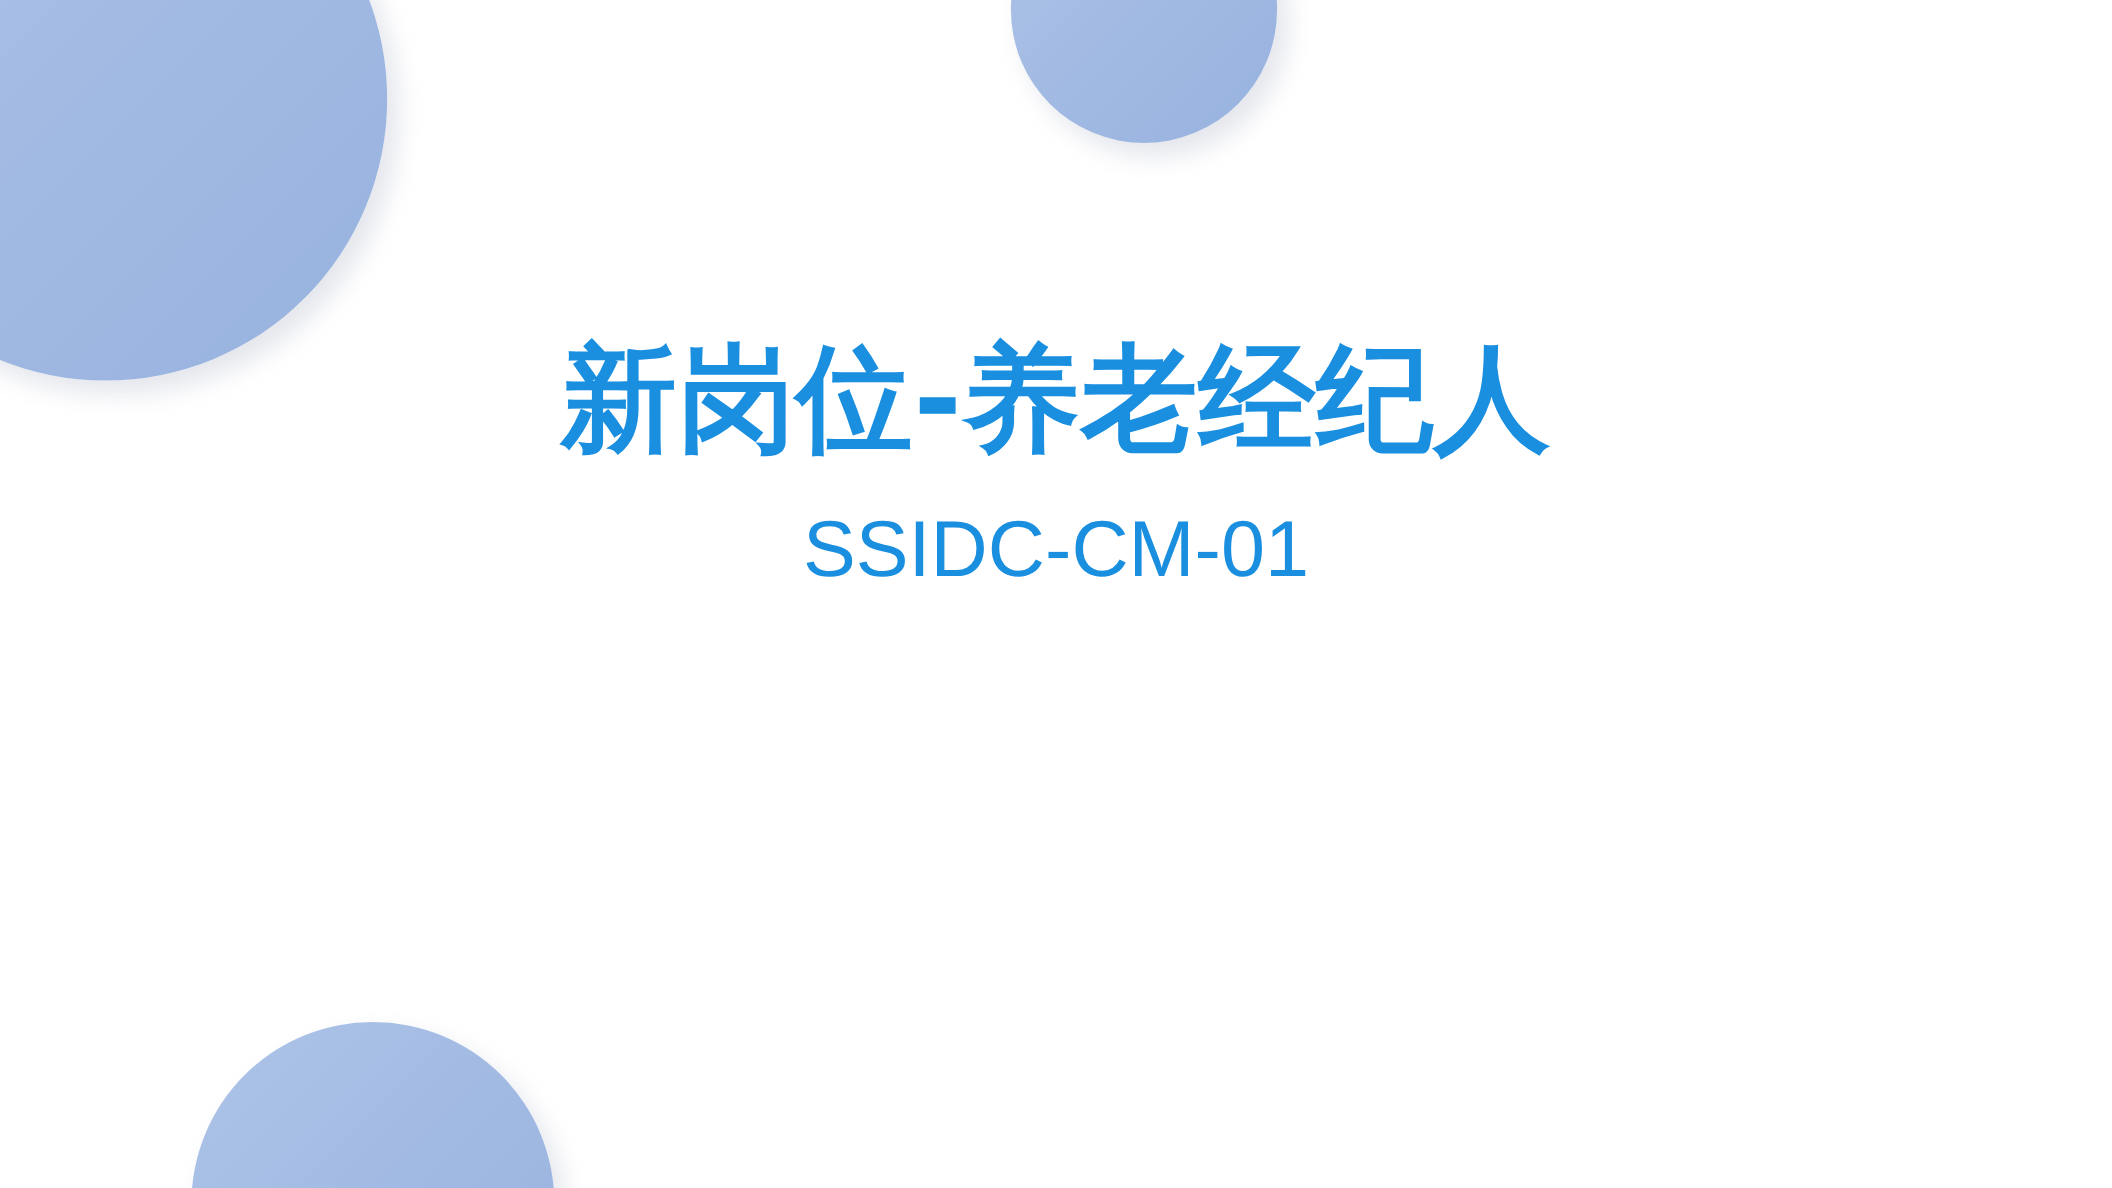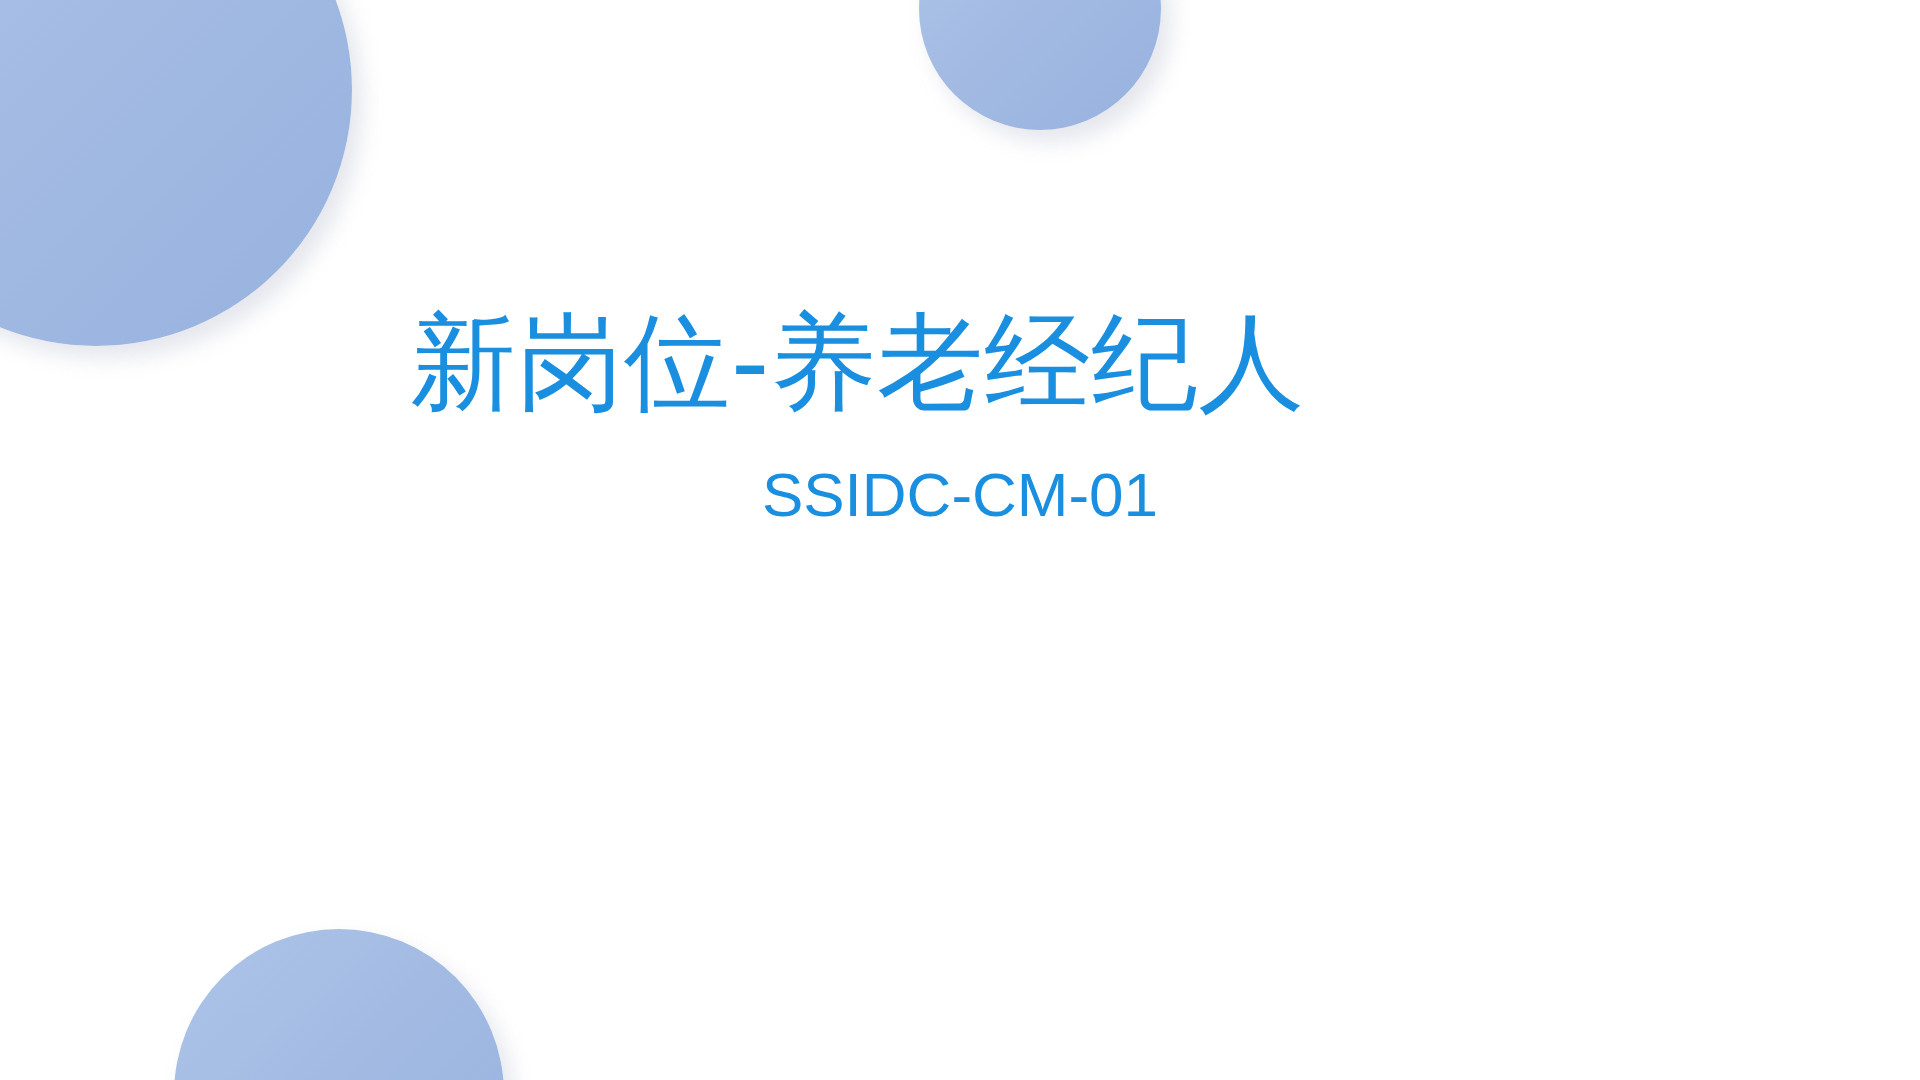--- a/index.html
+++ b/index.html
@@ -65,36 +65,37 @@
     pointer-events: none;
   }
 
   #slide-title {
     margin: 0;
     padding: 0;
     width: 1100px;
     margin-top: 303px;
     font-size: 106px;
     line-height: 1.14;
-    font-weight: normal;
+    font-weight: bold;
     letter-spacing: 1px;
     color: #1a8fe0;
+    text-align: center;
     font-family: "DejaVu Sans", "Liberation Sans", sans-serif;
   }
 
   #slide-title .title-line {
     display: block;
     white-space: nowrap;
   }
 
   #slide-subtitle {
     margin: 0;
     padding: 0;
     margin-top: 37px;
-    font-size: 62px;
+    font-size: 72px;
     line-height: 1.1;
     font-weight: normal;
     letter-spacing: 0px;
     color: #1a8fe0;
     text-align: center;
     font-family: "Liberation Sans", "DejaVu Sans", sans-serif;
   }
 </style>
 </head>
 <body>

